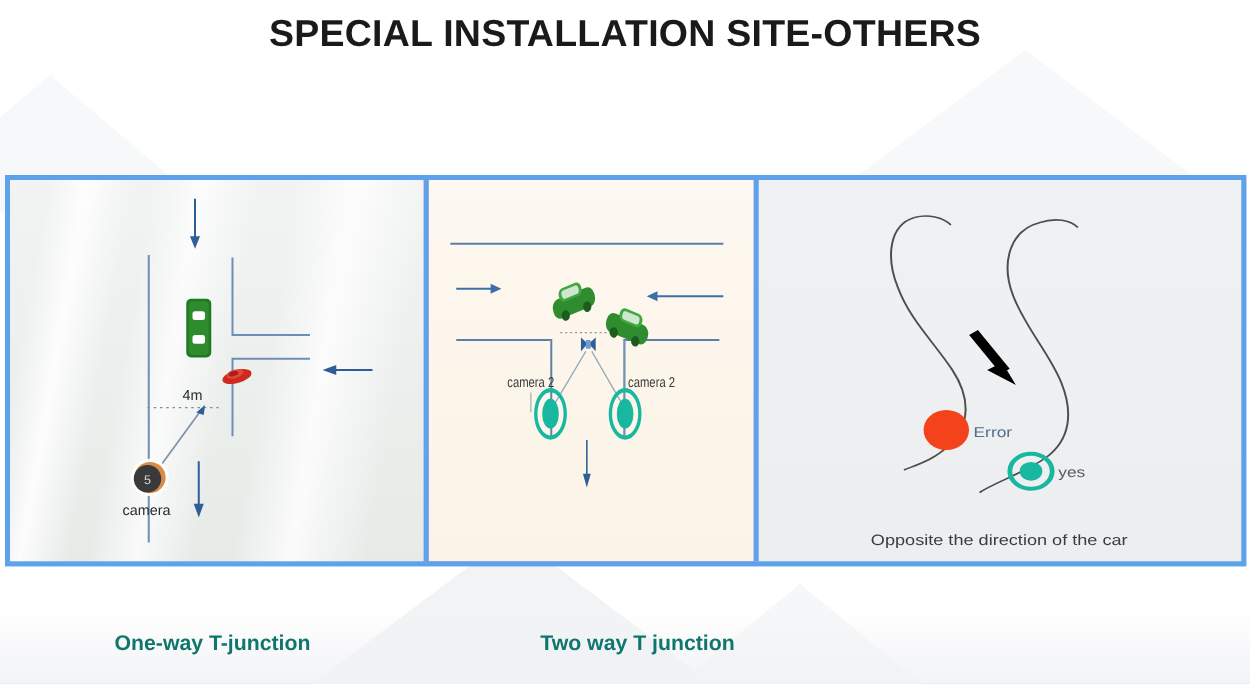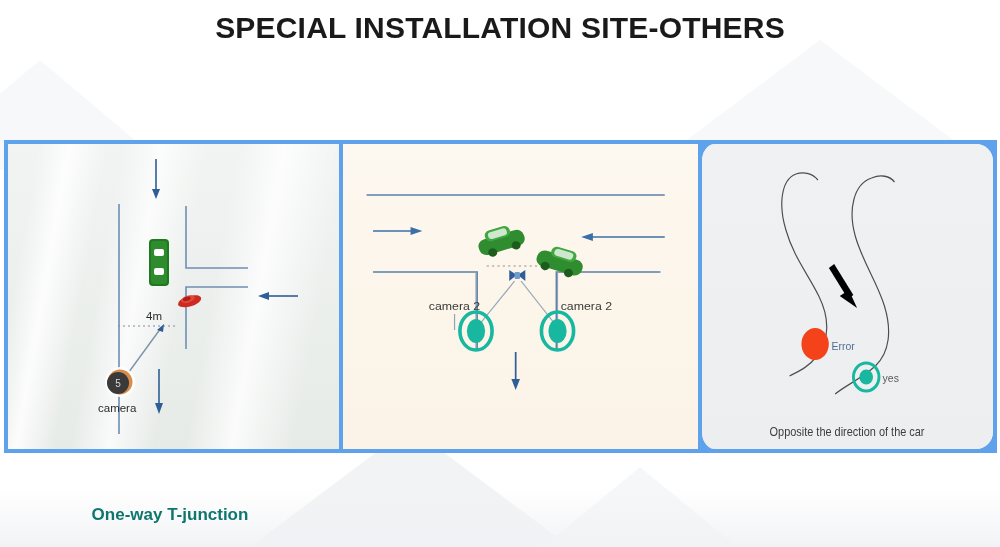--- a/index.html
+++ b/index.html
@@ -73,22 +73,22 @@
     border: 4px solid #5DA2EA;
     background: #5DA2EA;
   }
   .panel {
     position: relative;
     height: 100%;
     overflow: hidden;
   }
   .panel + .panel { border-left: 4px solid #5DA2EA; }
   .panel-1 { width: 331px; background: #eef1ef; }
-  .panel-2 { width: 359px; background: #f9a8d4; }
-  .panel-3 { flex: 1;     background: #eeeff1; border-radius: 17px; }
+  .panel-2 { width: 264px; background: #f9a8d4; }
+  .panel-3 { flex: 1;     background: #eeeff1; }
 
   .p1-glow {
     position: absolute; inset: 0;
     background:
       linear-gradient(100deg, rgba(255,255,255,0) 8%, rgba(255,255,255,.85) 16%, rgba(255,255,255,0) 26%),
       linear-gradient(100deg, rgba(255,255,255,0) 30%, rgba(255,255,255,.75) 40%, rgba(255,255,255,0) 52%),
       linear-gradient(100deg, rgba(255,255,255,0) 60%, rgba(255,255,255,.8) 72%, rgba(255,255,255,0) 88%),
       linear-gradient(180deg, #f1f4f2 0%, #e7ebe8 100%);
   }
   .p2-glow {
@@ -297,13 +297,14 @@
 
       <text class="lbl" x="142" y="206" font-size="11.5" fill="#4f6f93">Error</text>
       <text class="lbl" x="198" y="238" font-size="11.5" fill="#5a5a5a">yes</text>
       <text class="lbl" x="159" y="292" font-size="12" fill="#3c3c3c" text-anchor="middle">Opposite the direction of the car</text>
     </svg>
   </div>
 </div>
 
 <div class="captions">
   <div class="cap cap-1">One-way T-junction</div>
+  <div class="cap cap-2">Two way T junction</div>
 </div>
 
 </body></html>

